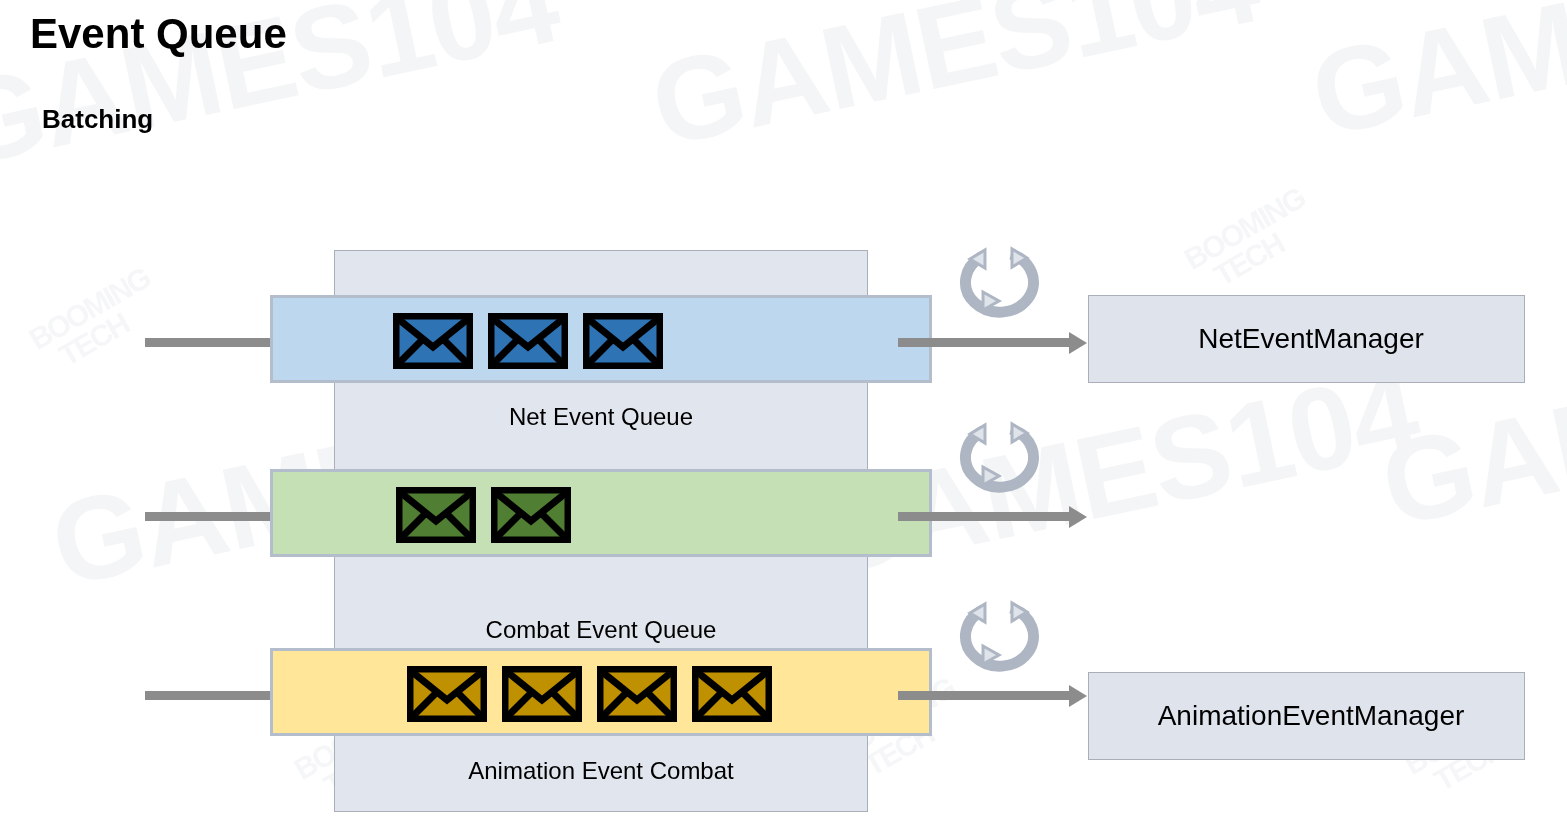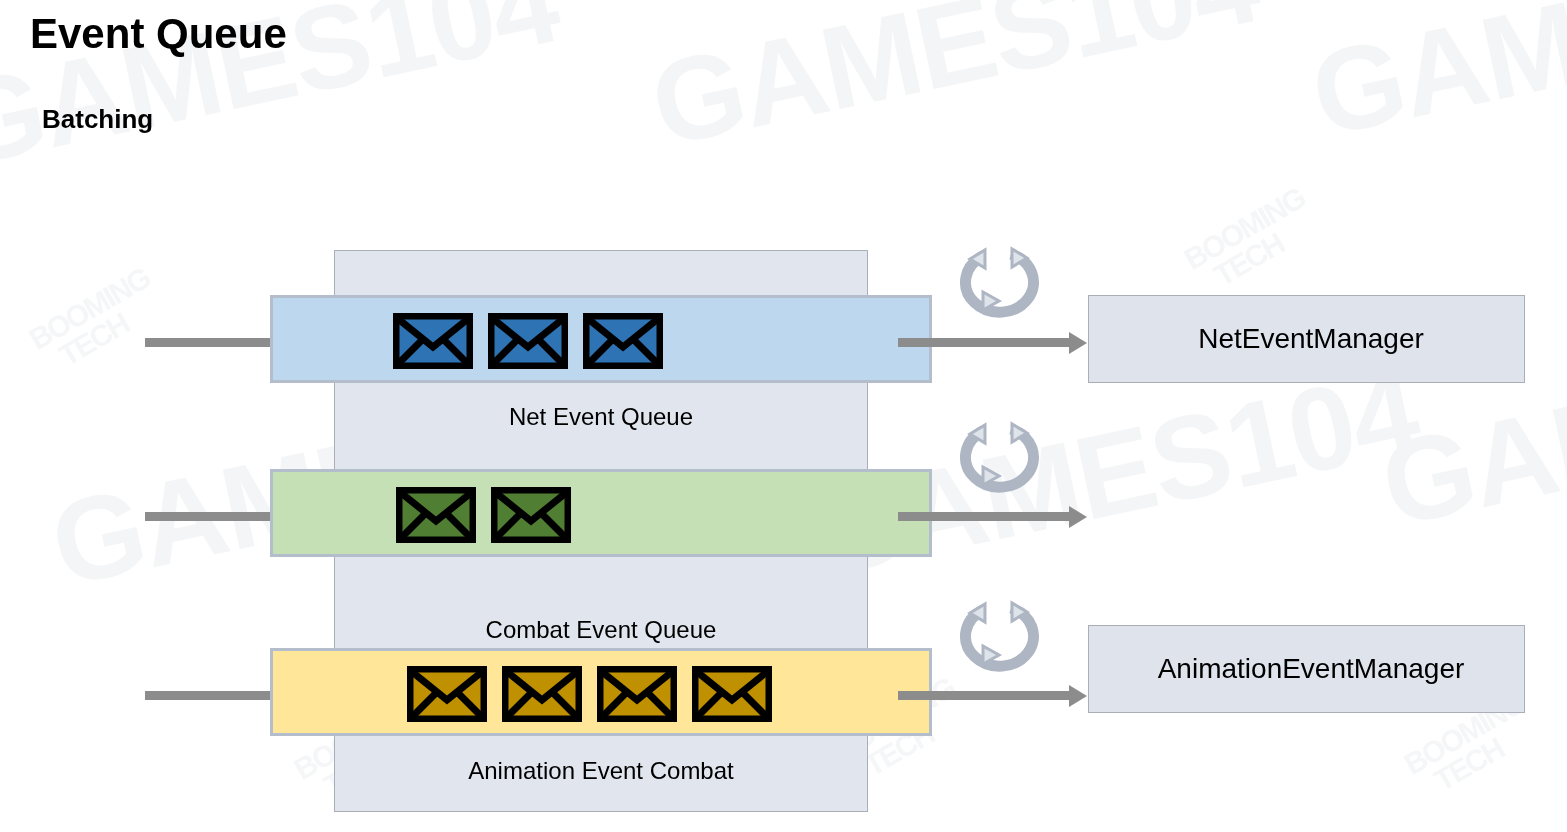--- a/index.html
+++ b/index.html
@@ -201,17 +201,17 @@
 
   <div class="cycle" style="left:953px;top:594px;">
     <svg width="90" height="86" viewBox="0 0 90 86">
       <path d="M58 14 A34 30 0 1 1 30 16" fill="none" stroke="#aeb6c4" stroke-width="11" stroke-linecap="butt"></path>
       <path d="M32 10 L32 28 L17 19 Z" fill="#dfe3ea" stroke="#aeb6c4" stroke-width="3"></path>
       <path d="M30 70 L30 52 L46 61 Z" fill="#dfe3ea" stroke="#aeb6c4" stroke-width="3"></path>
       <path d="M59 9 L59 27 L74 18 Z" fill="#dfe3ea" stroke="#aeb6c4" stroke-width="3"></path>
     </svg>
   </div>
   <div class="arrow" style="left:898px;top:691px;width:172px;"></div>
-  <div class="mgr" style="top:625px;">
+  <div class="mgr" style="top:672px;">
     <span>AnimationEventManager</span>
   </div>
 
 </div>
 
 </body></html>

